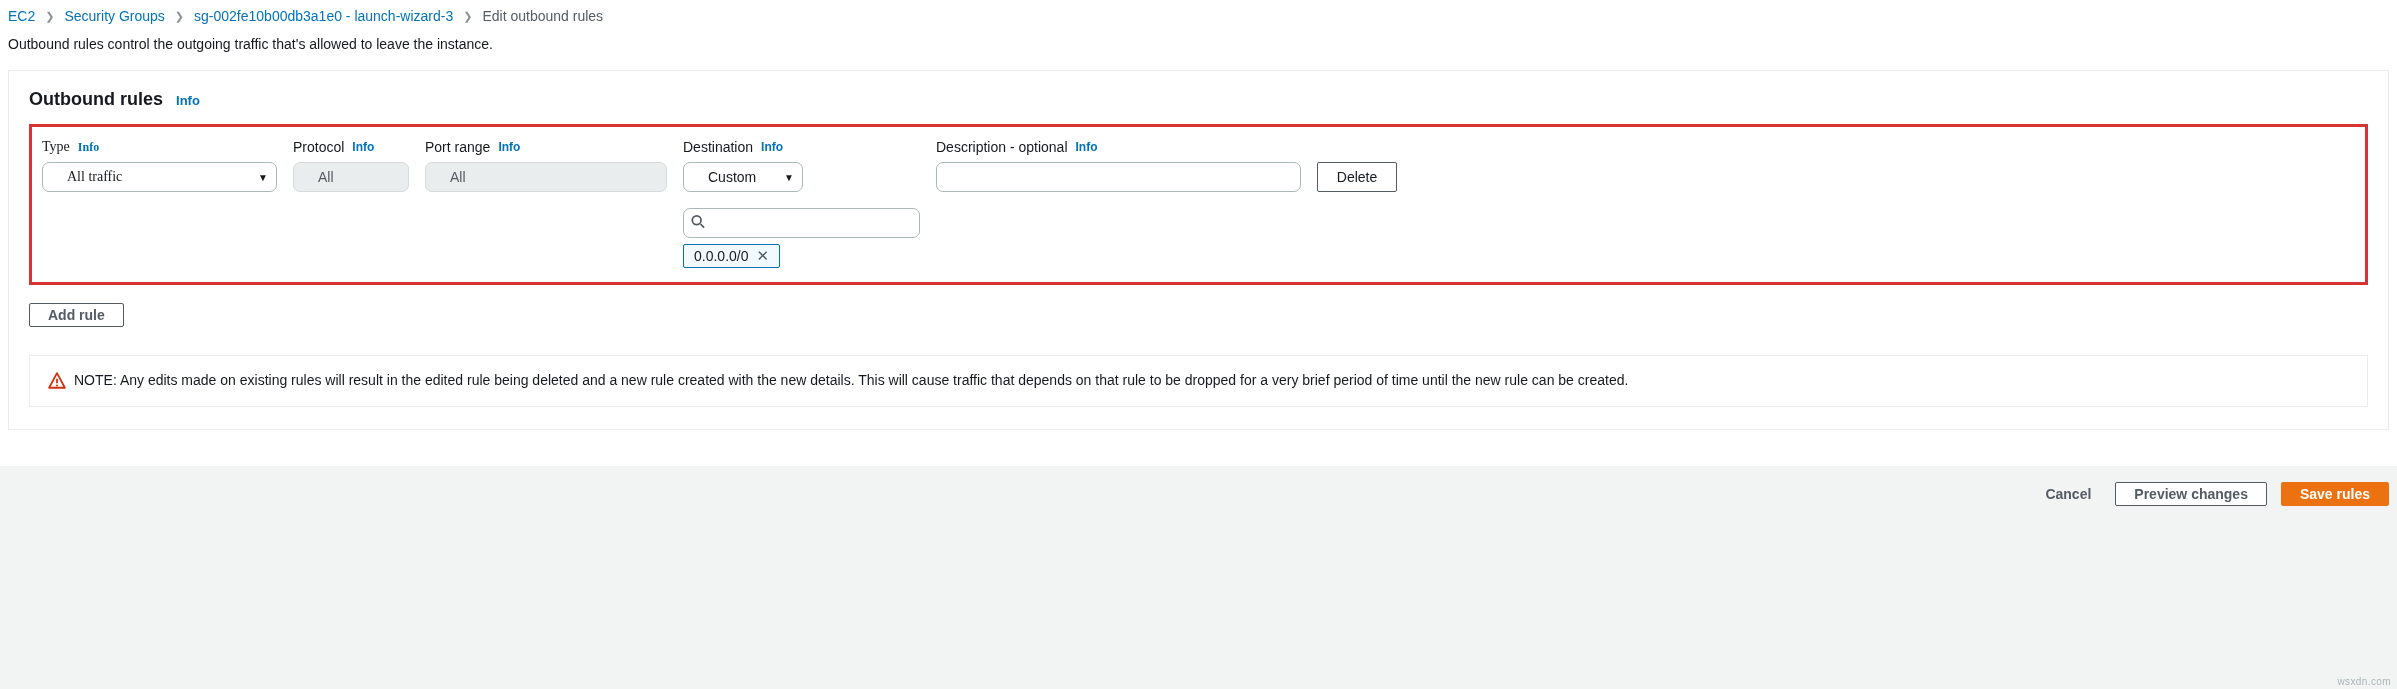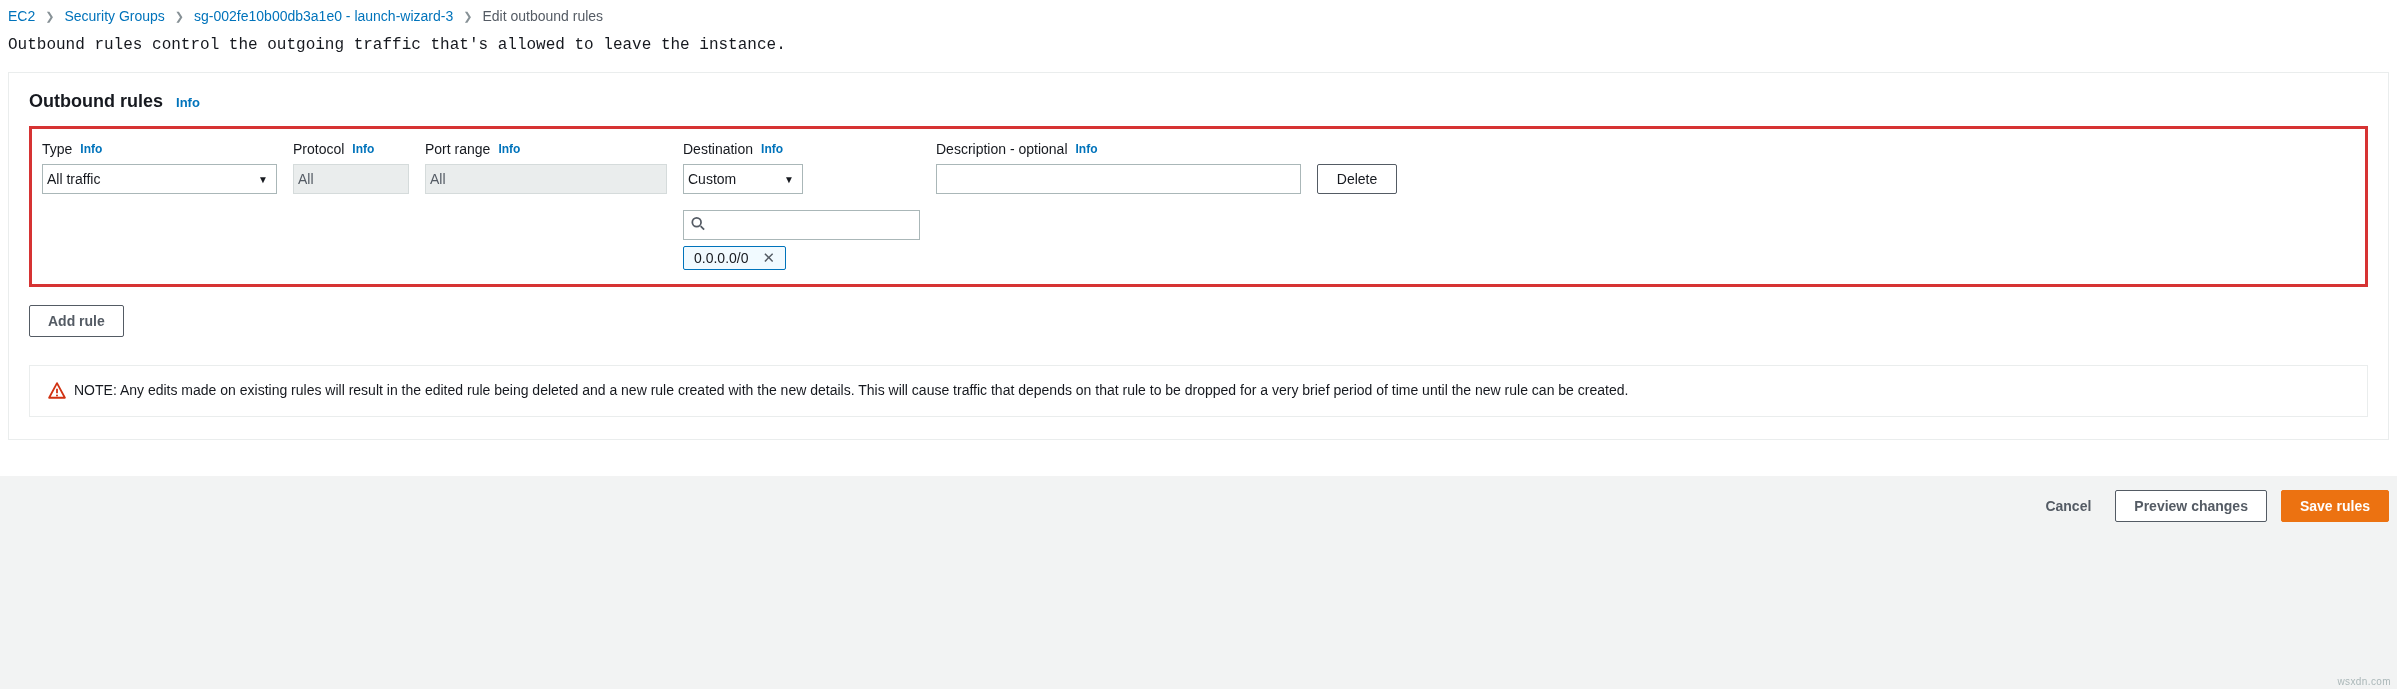--- a/index.html
+++ b/index.html
@@ -33,24 +33,23 @@
     display: inline-block;
   }
   .info-link {
     color: #0073bb;
     font-size: 13px;
     font-weight: 700;
     cursor: pointer;
     margin-left: 8px;
   }
   .page-desc {
-    font-size: 16px;
+    font-size: 14px;
     color: #16191f;
     margin: 4px 0 18px 0;
-    font-family: Liberation Mono, monospace;
   }
   .panel {
     border: 1px solid #eaeded;
     background: #fff;
     padding: 18px 20px 22px 20px;
     margin-bottom: 18px;
   }
   .panel-title {
     font-size: 18px;
     font-weight: 700;
@@ -60,41 +59,41 @@
     border: 3px solid #d63333;
     padding: 12px 10px 14px 10px;
     margin-bottom: 14px;
   }
   .cols {
     display: flex;
     gap: 16px;
     align-items: flex-start;
   }
   .col { display: flex; flex-direction: column; }
-  .col-type { width: 235px; }
+  .col-type { width: 235px; font-family: Liberation Serif, serif; }
   .col-proto { width: 116px; }
   .col-port { width: 242px; }
   .col-desttype { width: 120px; }
   .col-destval { width: 237px; }
   .col-desc { width: 365px; justify-content: space-between; }
   .col-del { width: 80px; }
   .col-label {
     font-size: 14px;
     font-weight: 400;
     margin-bottom: 7px;
     display: flex;
     align-items: center;
   }
   .col-label .info-link { font-size: 12px; }
   .control, input.control, .select-wrap {
     height: 30px;
     font-size: 14px;
     border: 1px solid #aab7b8;
-    border-radius: 0;
-    padding: 4px 4px;
+    border-radius: 7px;
+    padding: 4px 24px;
     background: #fff;
     width: 100%;
   }
   .control.disabled, input.control:disabled {
     background: #eaeded;
     color: #545b64;
     border-color: #d5dbdb;
   }
   .select-wrap {
     position: relative;
@@ -128,33 +127,33 @@
   .tag-row { margin-top: 6px; }
   .tag {
     display: inline-flex;
     align-items: center;
     border: 1px solid #0073bb;
     background: #f1faff;
     color: #16191f;
     font-size: 14px;
     padding: 2px 6px 2px 10px;
     border-radius: 2px;
-    gap: 10px;
+    gap: 4px;
   }
   .tag .x {
     font-size: 15px;
     color: #545b64;
     cursor: pointer;
     padding: 0 4px;
   }
   .btn {
     display: inline-flex;
     align-items: center;
     justify-content: center;
-    height: 32px;
+    height: 24px;
     padding: 6px 18px;
     font-size: 14px;
     font-weight: 700;
     border: 1px solid #545b64;
     background: #fff;
     color: #545b64;
     border-radius: 2px;
     cursor: pointer;
   }
   .btn-delete {

